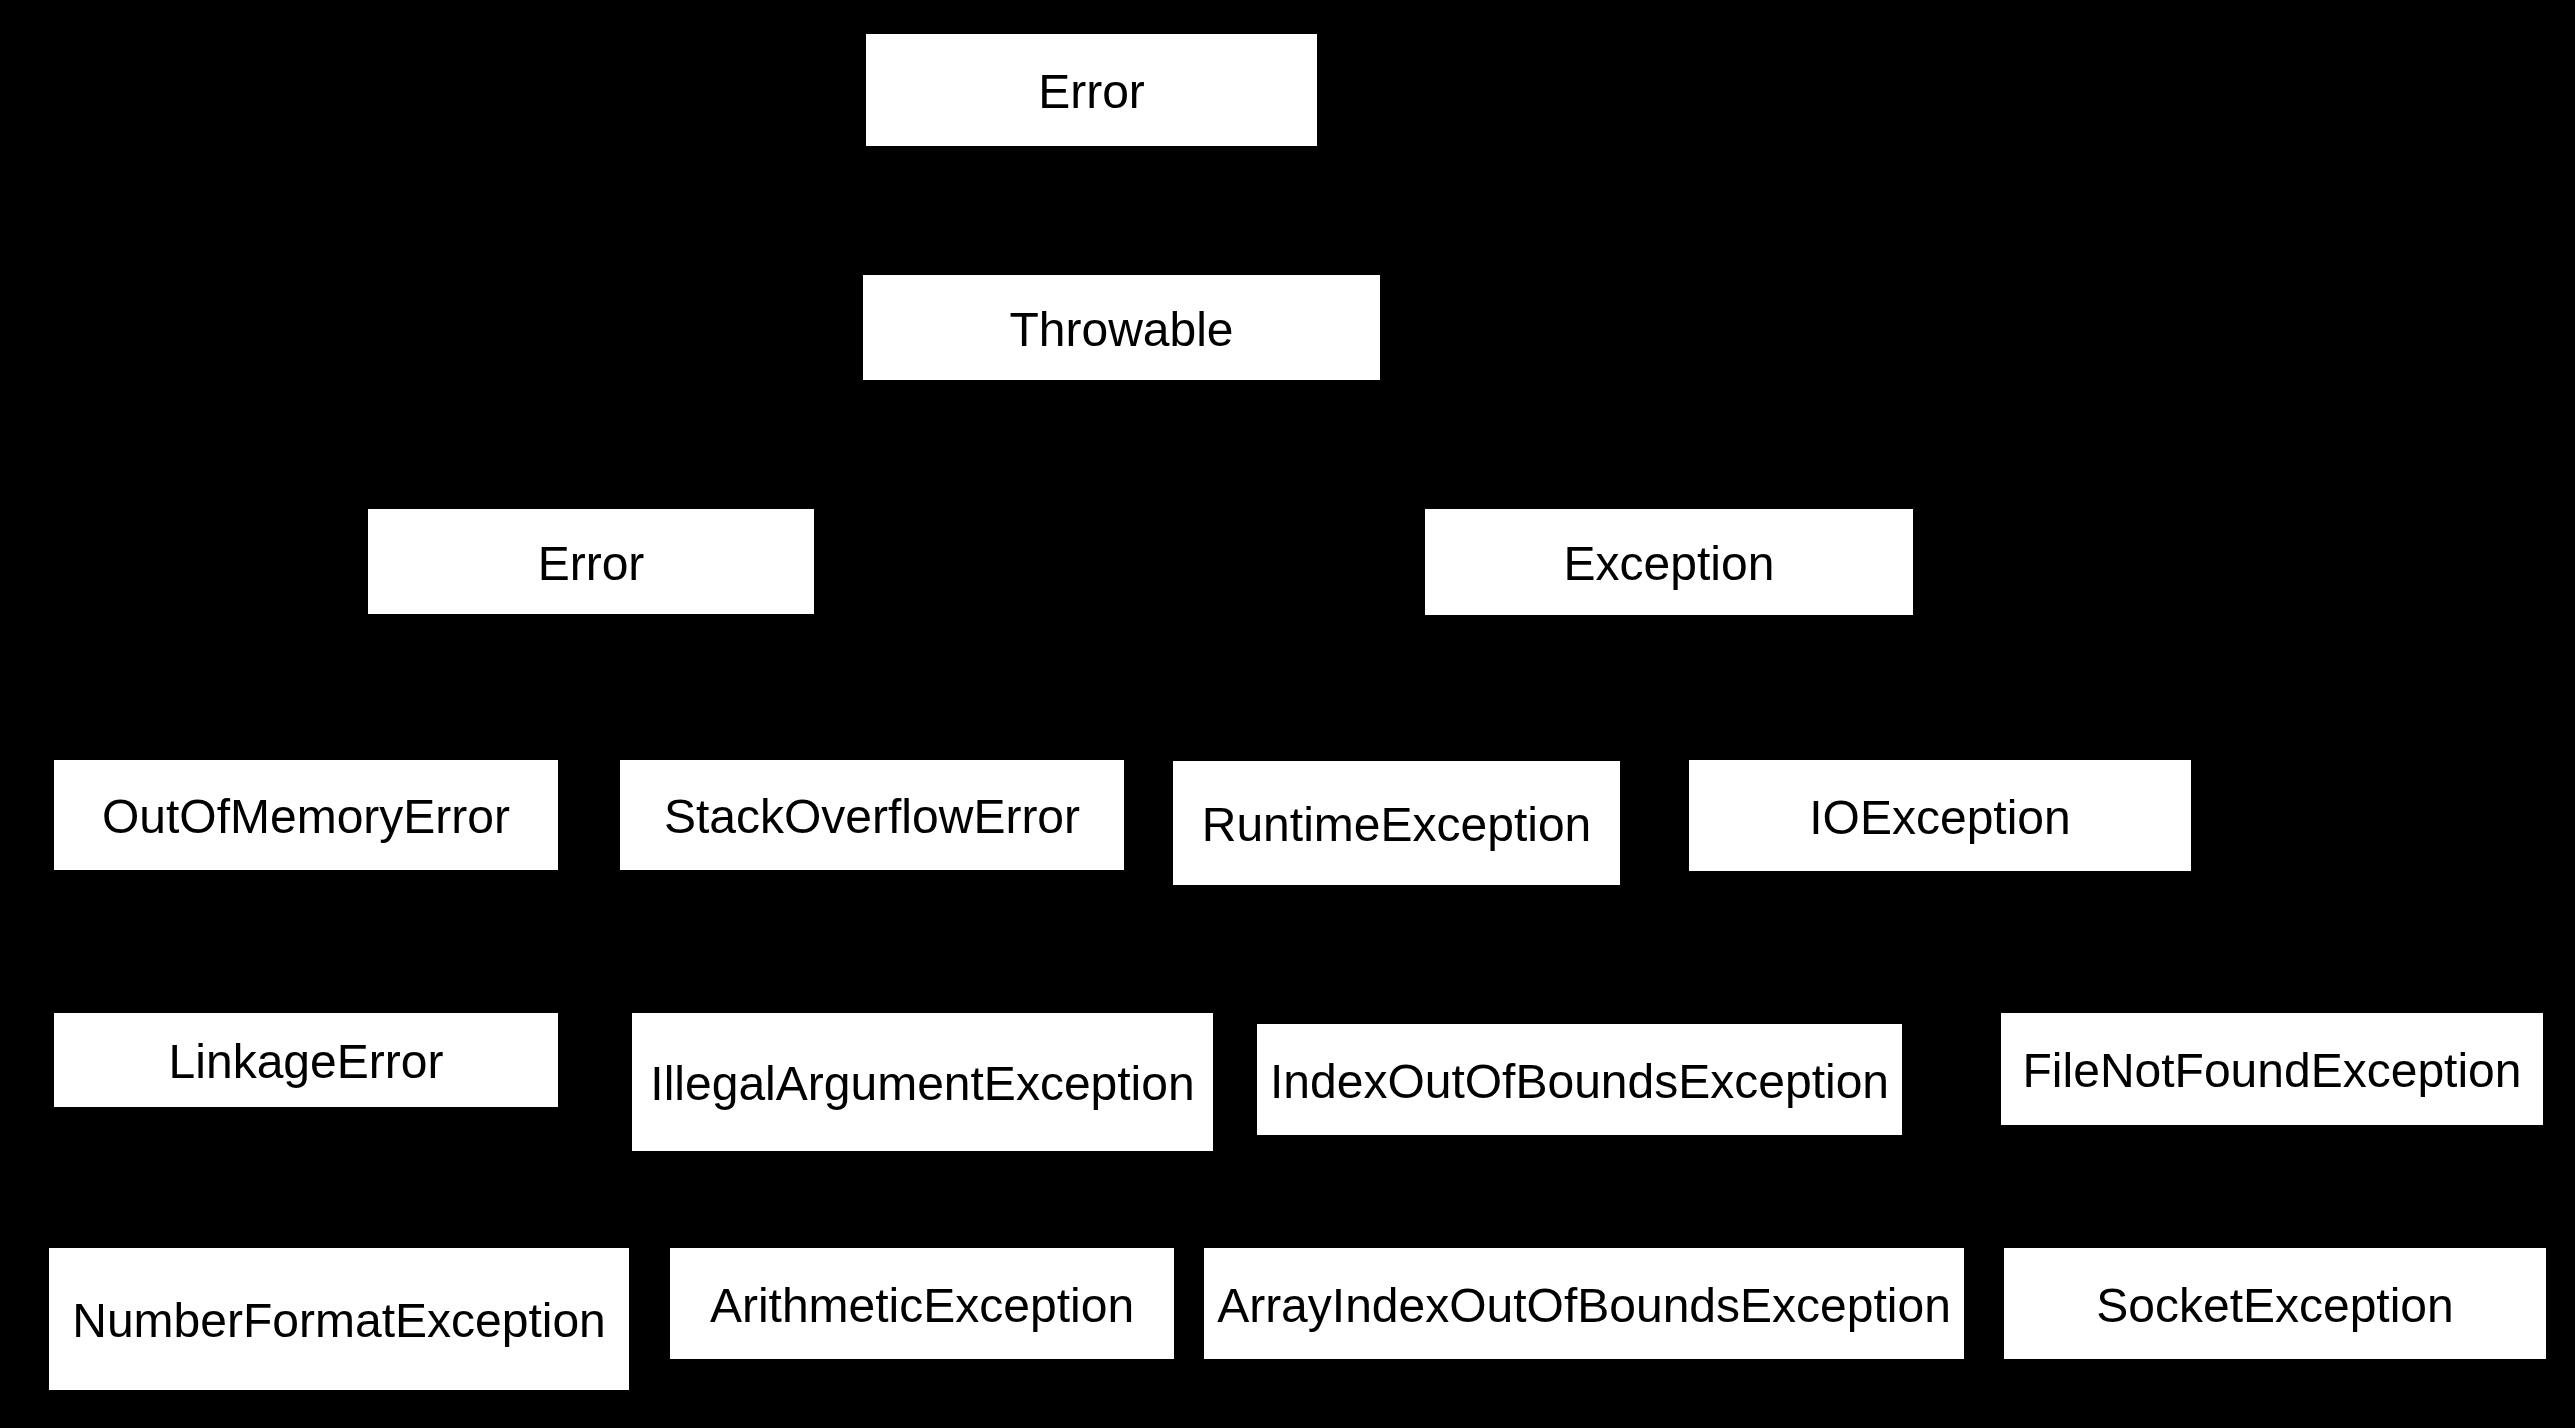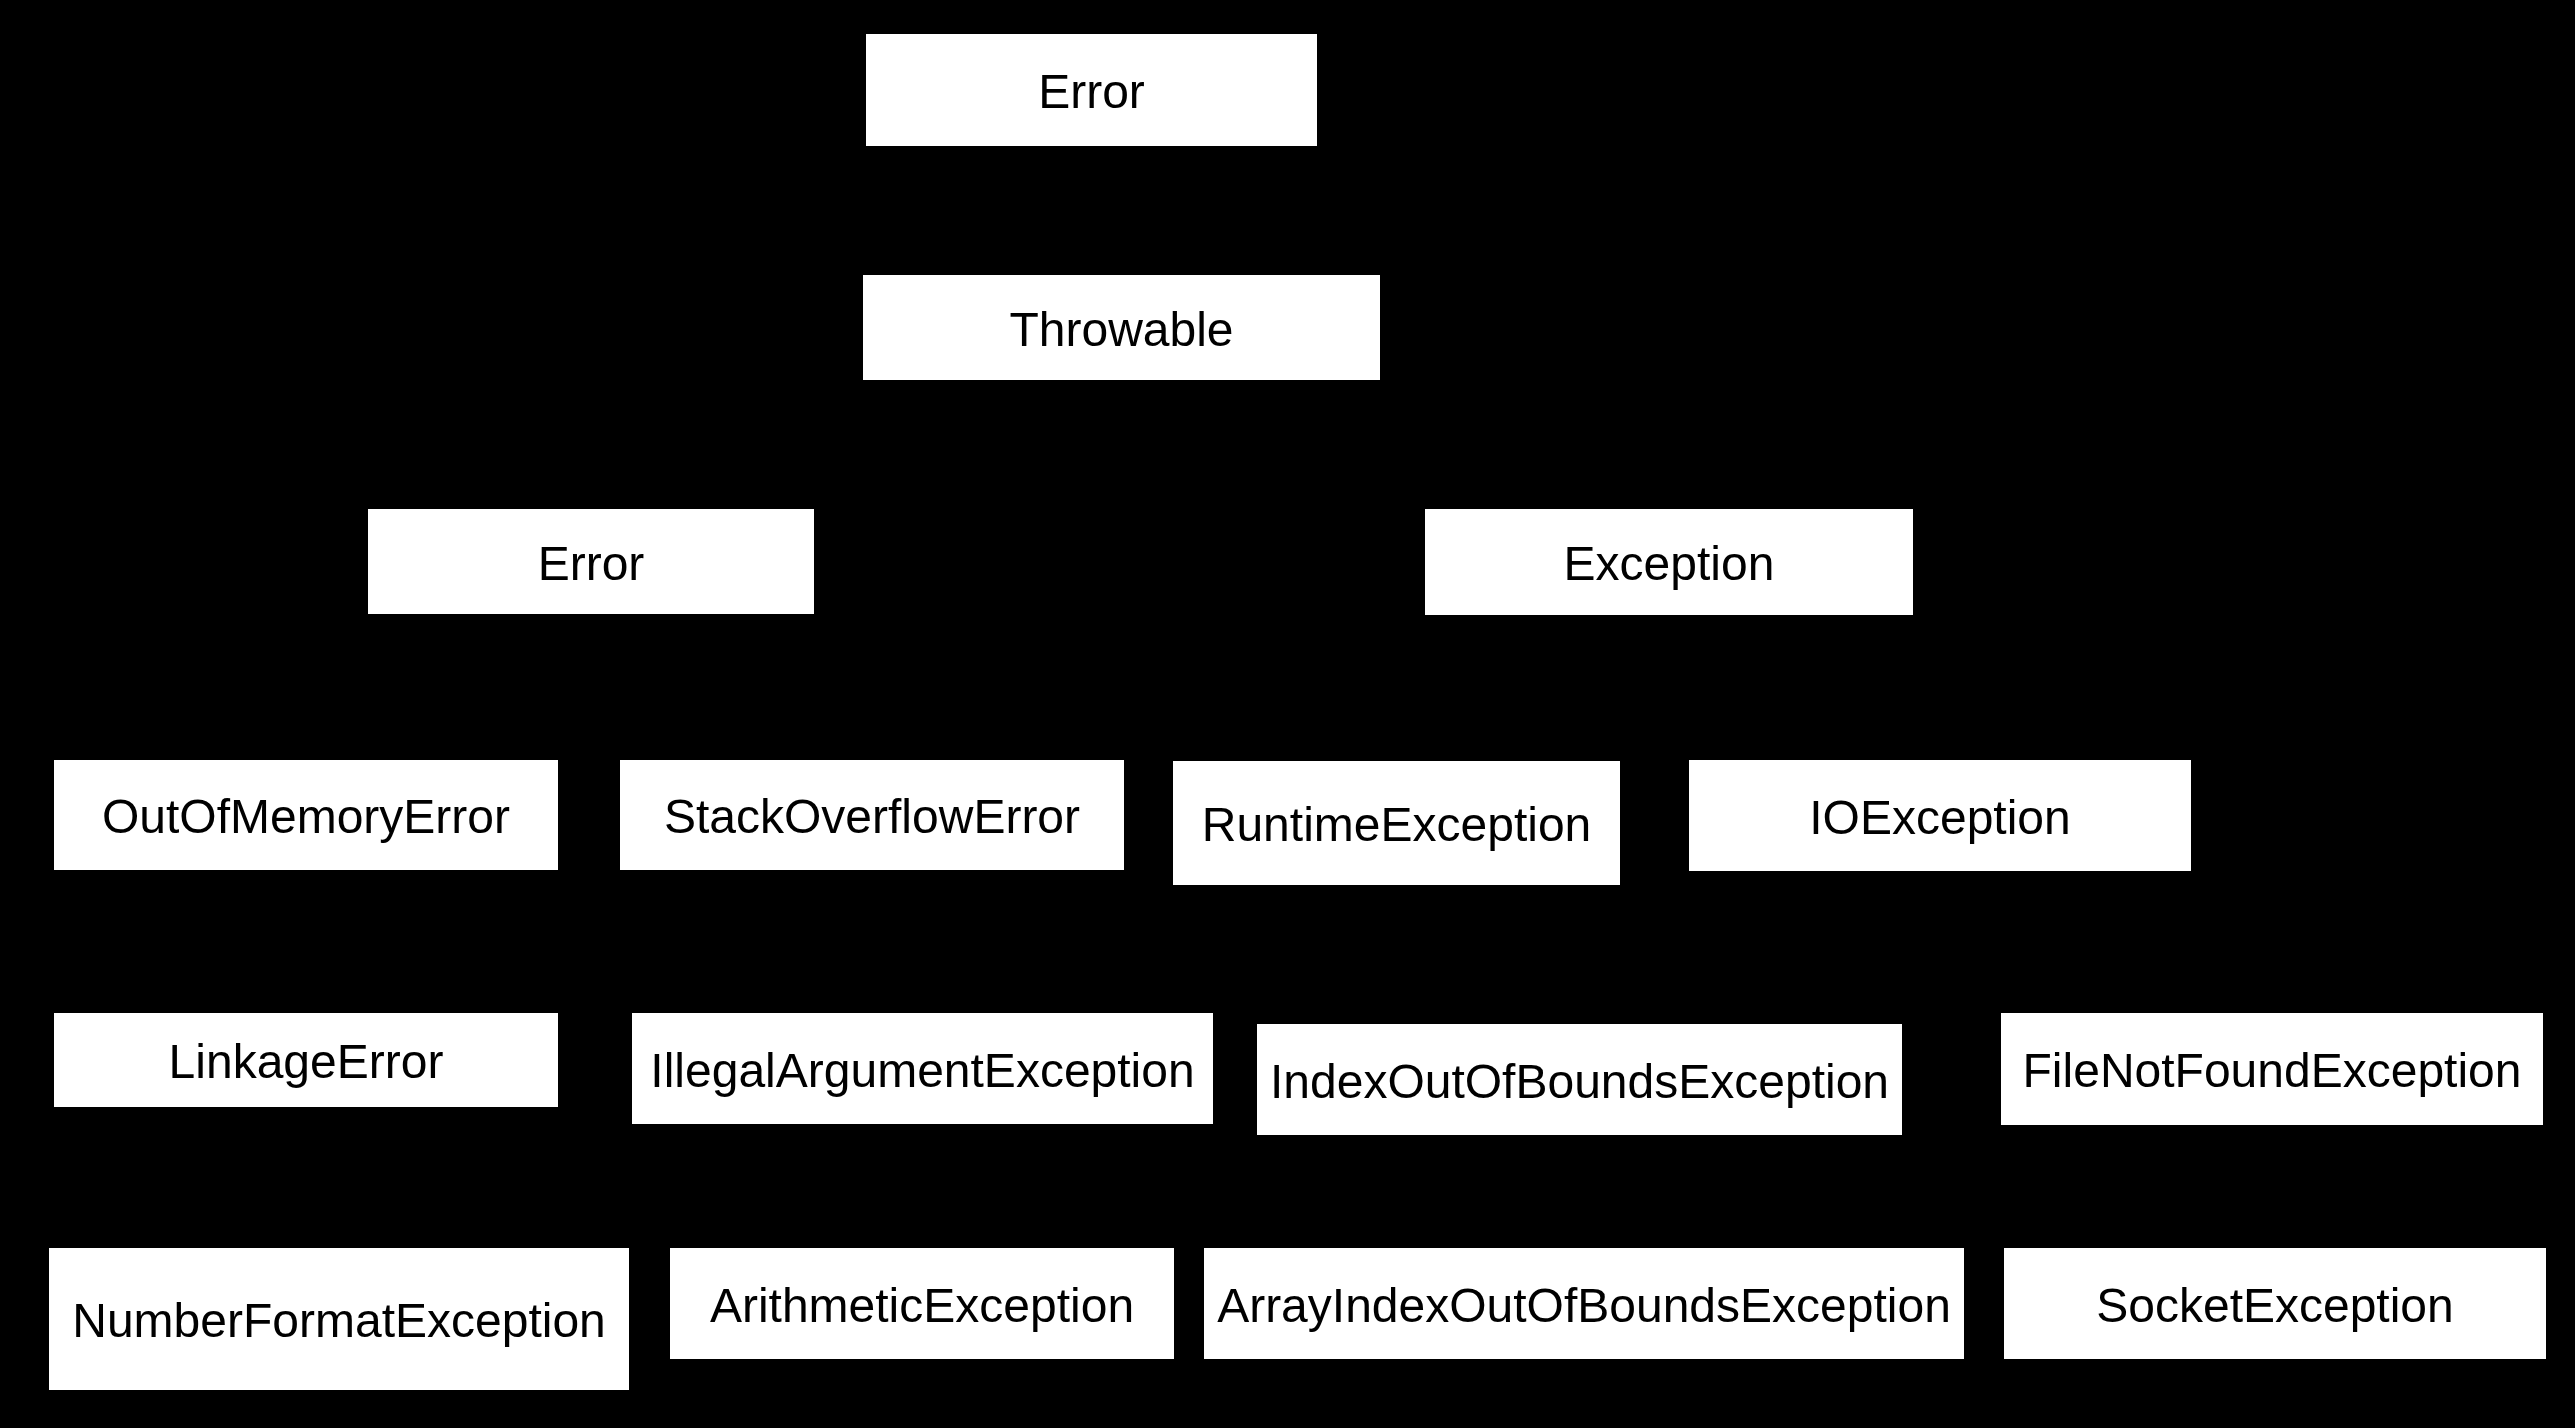--- a/index.html
+++ b/index.html
@@ -31,21 +31,21 @@
   
   #n-object        { left:866px; top:34px;   width:451px;  height:112px; }
   #n-throwable     { left:863px; top:275px;  width:517px;  height:105px; }
   #n-error         { left:368px;  top:509px;  width:446px;  height:105px; }
   #n-exception     { left:1425px; top:509px;  width:488px;  height:106px; }
   #n-oome          { left:54px;   top:760px; width:504px;  height:110px; }
   #n-soe           { left:620px; top:760px; width:504px;  height:110px; }
   #n-runtime       { left:1173px; top:761px; width:447px;  height:124px; }
   #n-ioexception   { left:1689px; top:760px; width:502px;  height:111px; }
   #n-linkage       { left:54px;   top:1013px; width:504px;  height:94px; }
-  #n-illegalarg    { left:632px; top:1013px; width:581px; height:111px; }
+  #n-illegalarg    { left:632px; top:1013px; width:581px; height:138px; }
   #n-indexoob      { left:1257px; top:1024px; width:645px; height:111px; }
   #n-filenotfound  { left:2001px; top:1013px; width:542px;  height:112px; }
   #n-numberformat  { left:49px;   top:1248px; width:580px; height:142px; }
   #n-arithmetic    { left:670px; top:1248px; width:504px;  height:111px; }
   #n-arrayindexoob { left:1204px; top:1248px; width:760px; height:111px; }
   #n-socket        { left:2004px; top:1248px; width:542px;  height:111px; }
 </style>
 </head>
 <body>
 

